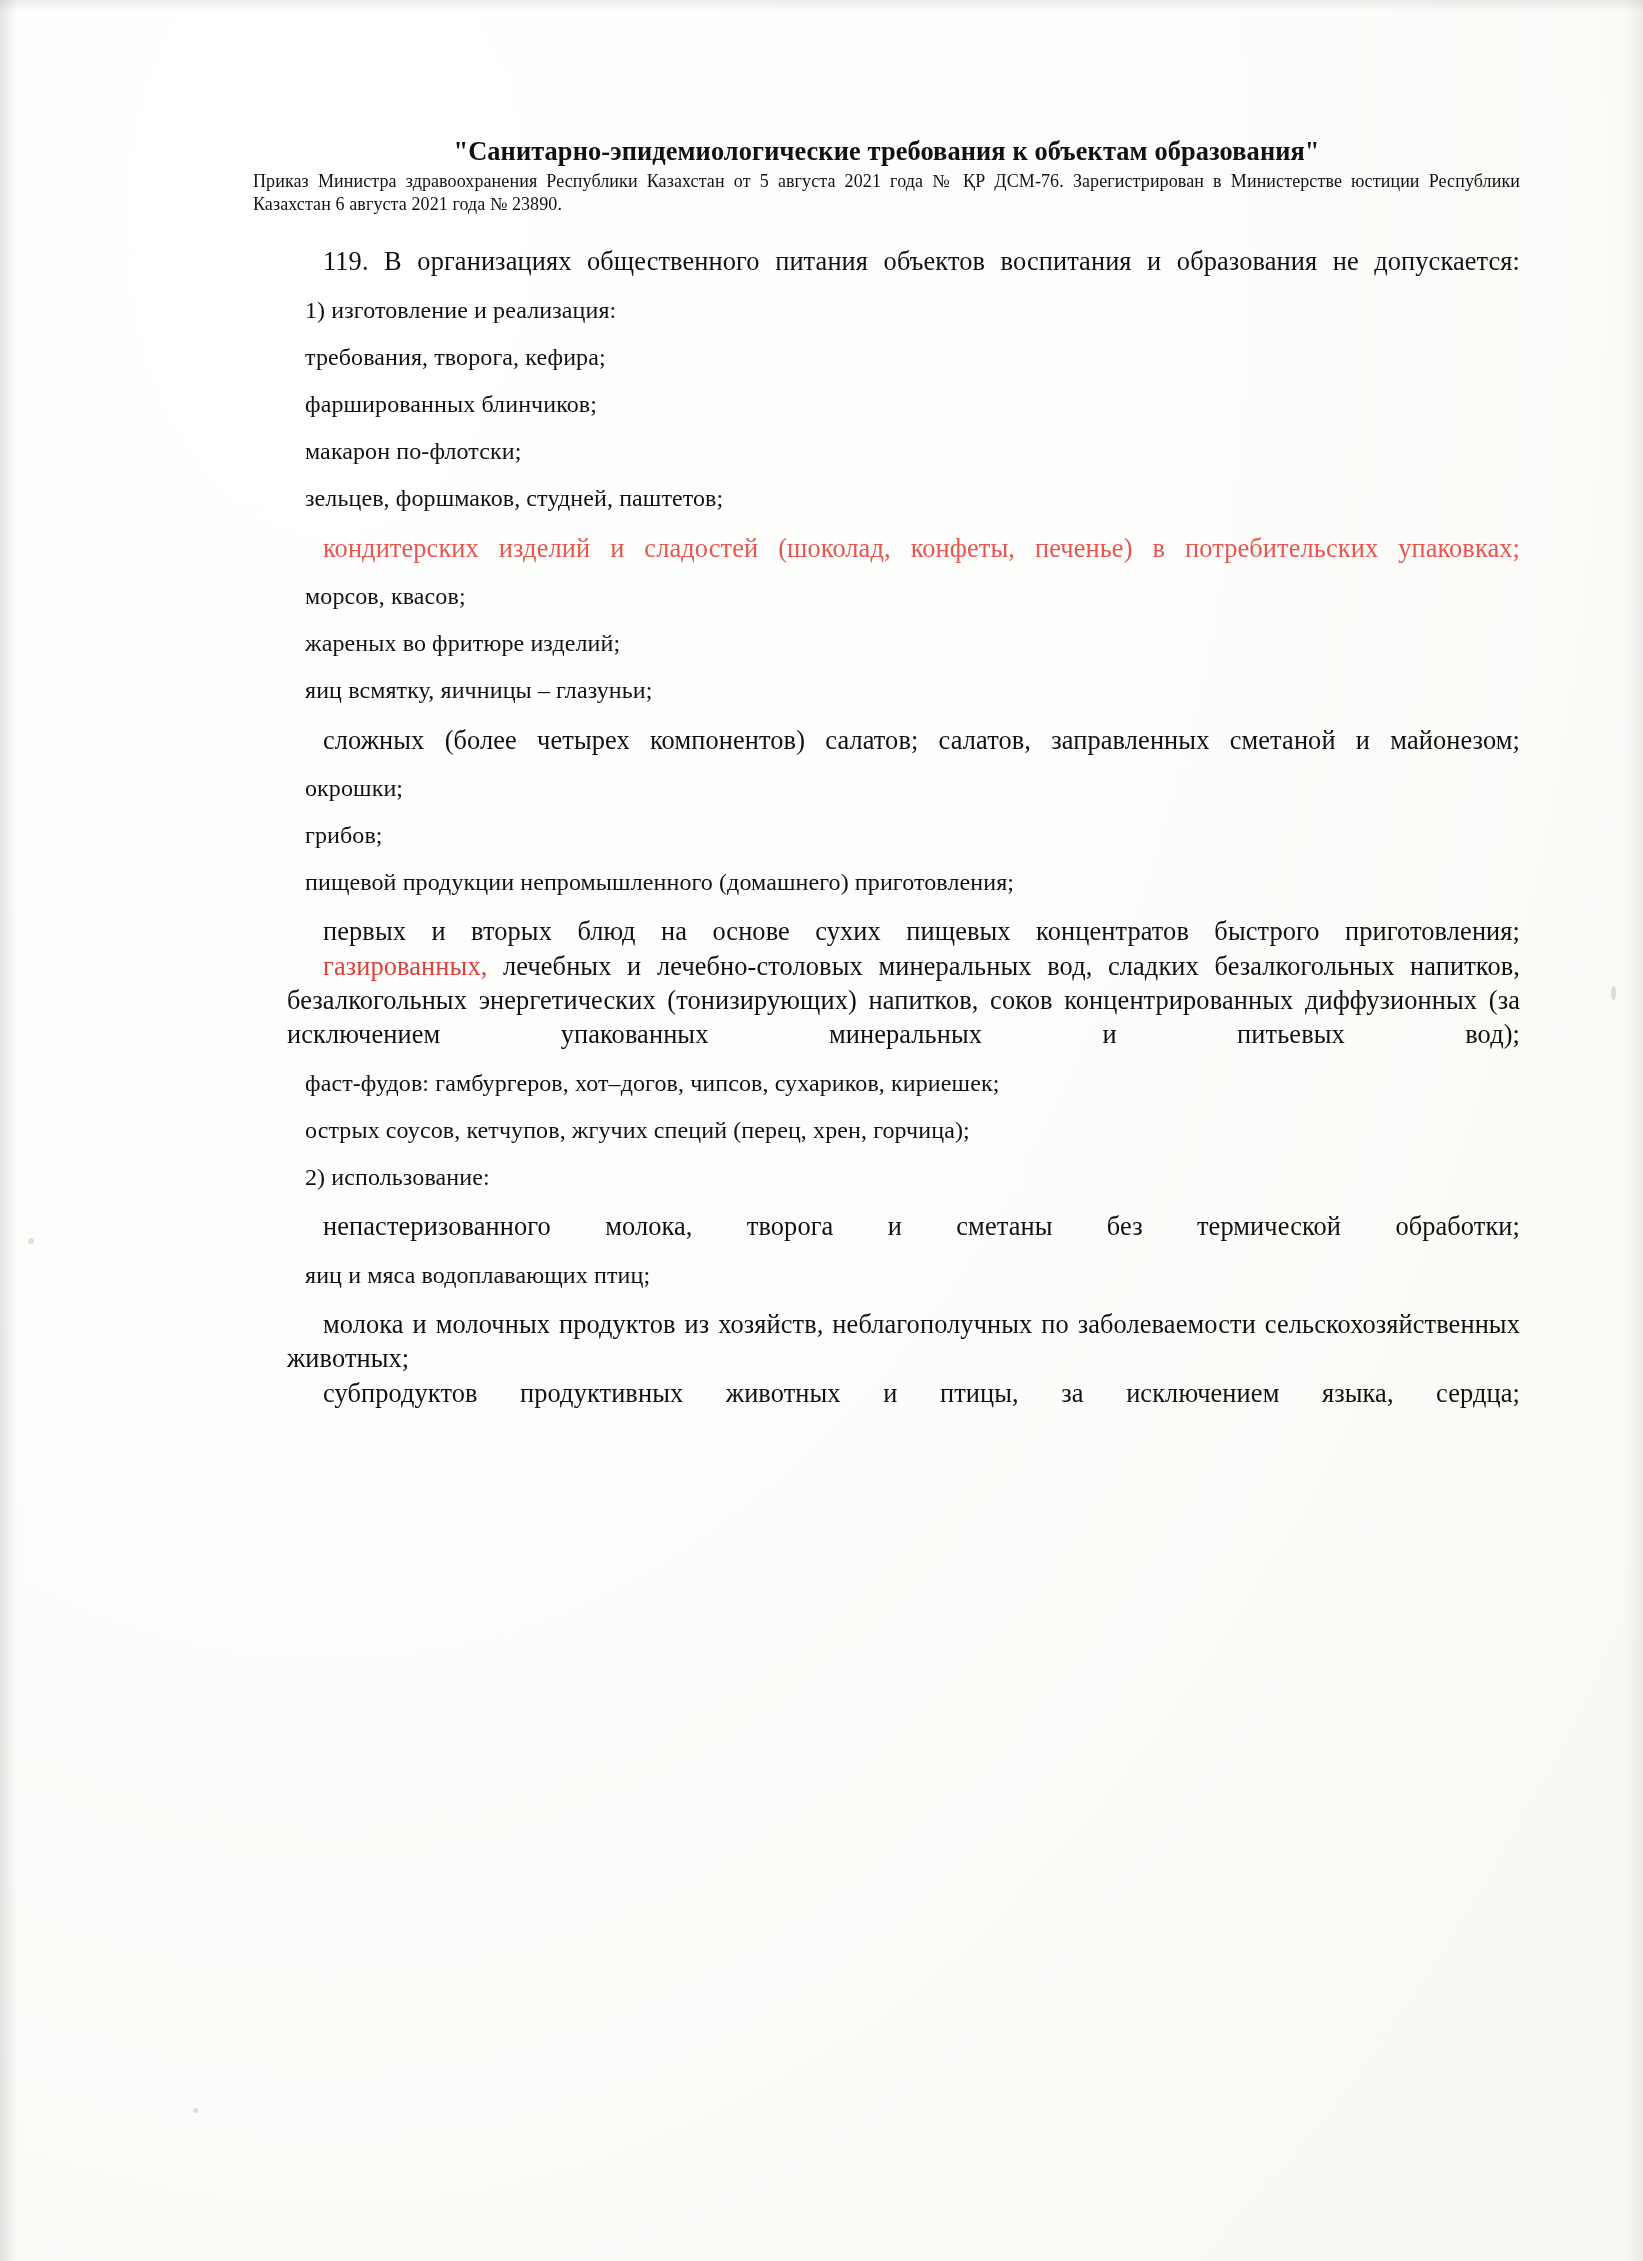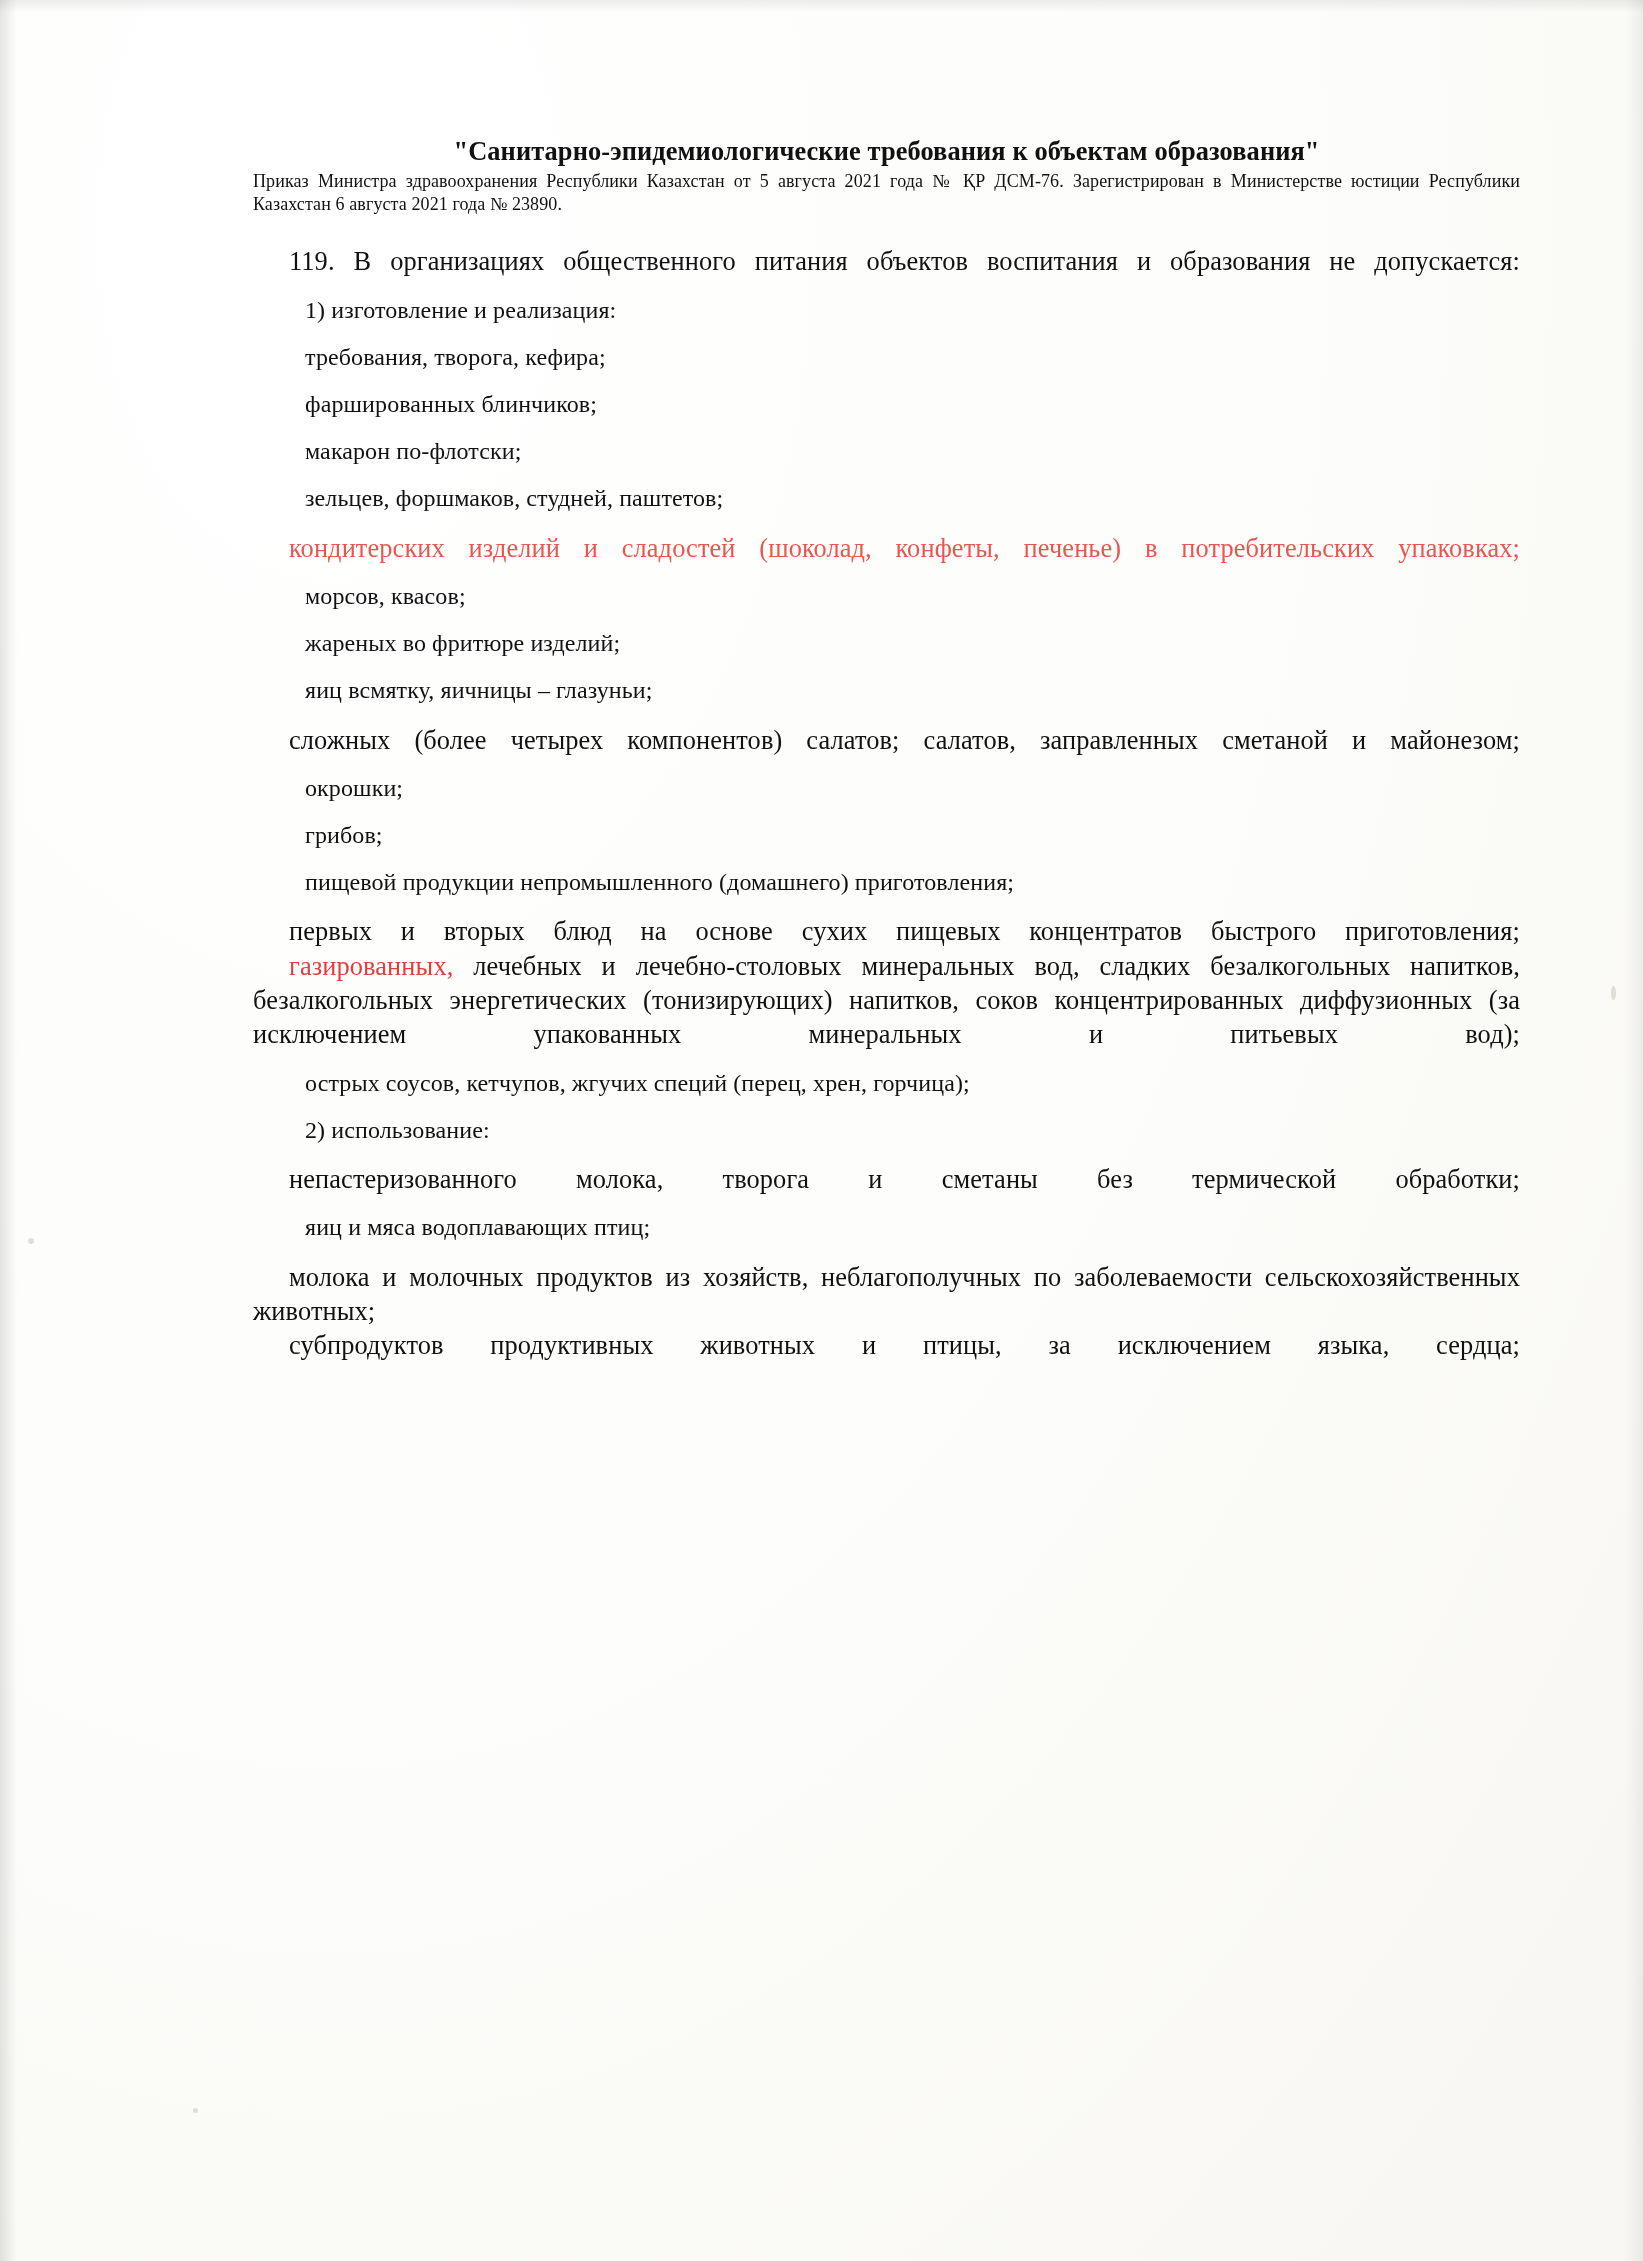--- a/index.html
+++ b/index.html
@@ -88,20 +88,21 @@
     text-align: justify;
     text-align-last: left;
     letter-spacing: 0.1px;
   }
   .para.just-both {
     text-align: justify;
     text-align-last: justify;
   }
   .indent {
     text-indent: 36px;
+    margin-left: 34px;
   }
   .list-line {
     text-indent: 36px;
     font-size: 24px;
     line-height: 1.30;
     margin: 16px;
     letter-spacing: 0.1px;
   }
   .edit-red {
     color: #e8564f;
@@ -148,20 +149,21 @@
     <p class="para indent just-both">сложных (более четырех компонентов) салатов; салатов, заправленных сметаной и майонезом;</p>
 
     <p class="list-line">окрошки;</p>
     <p class="list-line">грибов;</p>
     <p class="list-line">пищевой продукции непромышленного (домашнего) приготовления;</p>
 
     <p class="para indent just-both">первых и вторых блюд на основе сухих пищевых концентратов быстрого приготовления;</p>
 
     <p class="para indent just-both"><span class="edit-red-strong">газированных,</span><span> лечебных и лечебно-столовых минеральных вод, сладких безалкогольных напитков, безалкогольных энергетических (тонизирующих) напитков, соков концентрированных диффузионных (за исключением упакованных минеральных и питьевых вод);</span></p>
 
+    <p class="list-line">фаст-фудов: гамбургеров, хот–догов, чипсов, сухариков, кириешек;</p>
     <p class="list-line">острых соусов, кетчупов, жгучих специй (перец, хрен, горчица);</p>
 
     <p class="list-line">2) использование:</p>
 
     <p class="para indent just-both">непастеризованного молока, творога и сметаны без термической обработки;</p>
 
     <p class="list-line">яиц и мяса водоплавающих птиц;</p>
 
     <p class="para indent just-both">молока и молочных продуктов из хозяйств, неблагополучных по заболеваемости сельскохозяйственных животных;</p>
 

